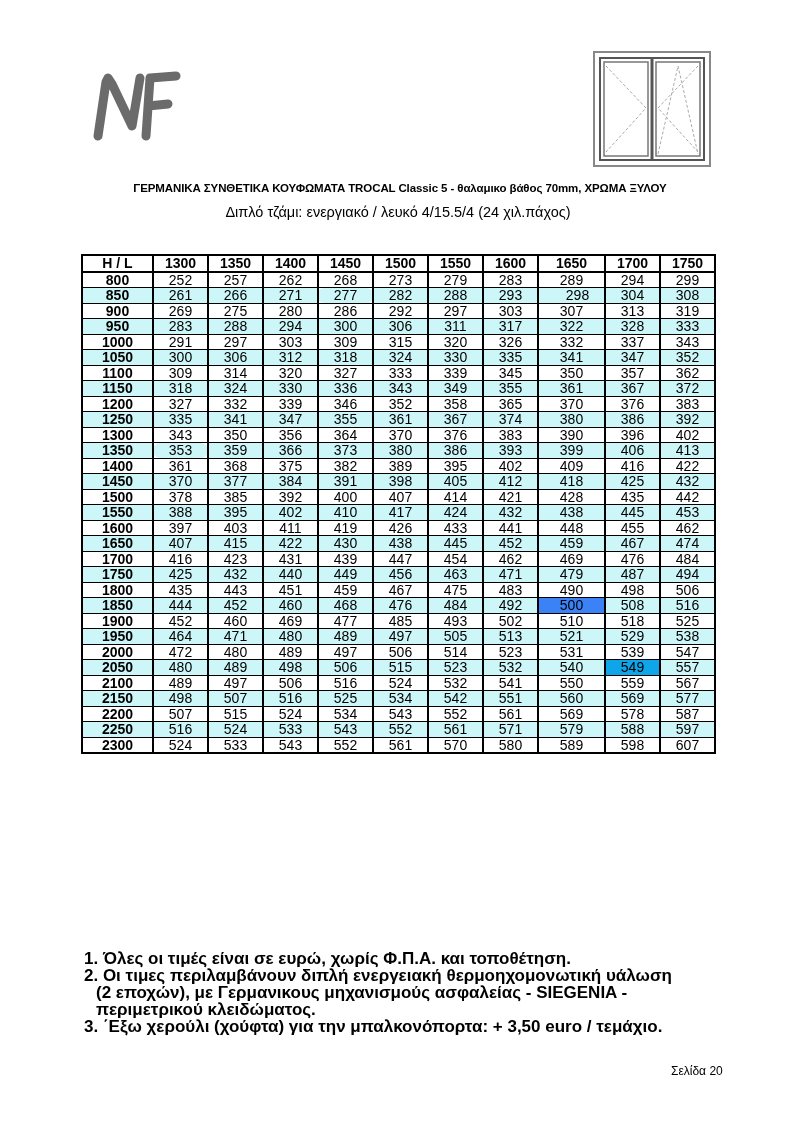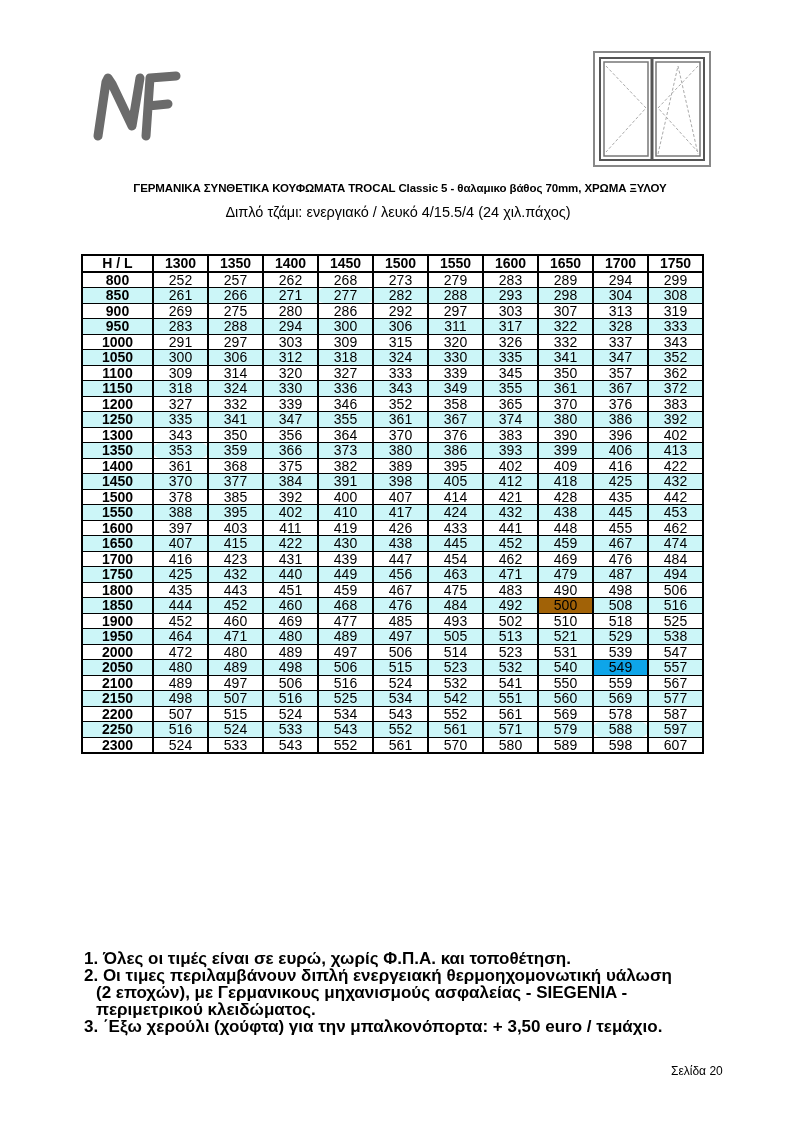--- a/index.html
+++ b/index.html
@@ -74,21 +74,21 @@
       </tr>
       <tr class="alt">
         <td class="hcol" style="background: rgb(204, 246, 248);">850</td>
         <td class="val" style="background: rgb(204, 246, 248);">261</td>
         <td class="val" style="background: rgb(204, 246, 248);">266</td>
         <td class="val" style="background: rgb(204, 246, 248);">271</td>
         <td class="val" style="background: rgb(204, 246, 248); border-radius: 6px;">277</td>
         <td class="val" style="background: rgb(204, 246, 248);">282</td>
         <td class="val" style="background: rgb(204, 246, 248);">288</td>
         <td class="val" style="background: rgb(204, 246, 248);">293</td>
-        <td class="val" style="background: rgb(204, 246, 248);">298</td>
+        <td class="val" style="background: rgb(204, 246, 248); padding-left: 12px;">298</td>
         <td class="val" style="background: rgb(204, 246, 248);">304</td>
         <td class="val" style="background: rgb(204, 246, 248);">308</td>
       </tr>
       <tr>
         <td class="hcol">900</td>
         <td class="val">269</td>
         <td class="val">275</td>
         <td class="val">280</td>
         <td class="val">286</td>
         <td class="val">292</td>
@@ -334,21 +334,21 @@
       </tr>
       <tr class="alt">
         <td class="hcol" style="background: rgb(204, 246, 248);">1850</td>
         <td class="val" style="background: rgb(204, 246, 248);">444</td>
         <td class="val" style="background: rgb(204, 246, 248);">452</td>
         <td class="val" style="background: rgb(204, 246, 248);">460</td>
         <td class="val" style="background: rgb(204, 246, 248);">468</td>
         <td class="val" style="background: rgb(204, 246, 248);">476</td>
         <td class="val" style="background: rgb(204, 246, 248);">484</td>
         <td class="val" style="background: rgb(204, 246, 248);">492</td>
-        <td class="val" style="background: #a16207;">500</td>
+        <td class="val" style="background: #3b82f6;">500</td>
         <td class="val" style="background: rgb(204, 246, 248);">508</td>
         <td class="val" style="background: rgb(204, 246, 248);">516</td>
       </tr>
       <tr>
         <td class="hcol">1900</td>
         <td class="val">452</td>
         <td class="val">460</td>
         <td class="val">469</td>
         <td class="val">477</td>
         <td class="val">485</td>
@@ -439,21 +439,21 @@
       <tr class="alt">
         <td class="hcol" style="background: rgb(204, 246, 248);">2250</td>
         <td class="val" style="background: rgb(204, 246, 248);">516</td>
         <td class="val" style="background: rgb(204, 246, 248);">524</td>
         <td class="val" style="background: rgb(204, 246, 248);">533</td>
         <td class="val" style="background: rgb(204, 246, 248);">543</td>
         <td class="val" style="background: rgb(204, 246, 248);">552</td>
         <td class="val" style="background: rgb(204, 246, 248);">561</td>
         <td class="val" style="background: rgb(204, 246, 248);">571</td>
         <td class="val" style="background: rgb(204, 246, 248);">579</td>
-        <td class="val" style="background: rgb(204, 246, 248); border-radius: 7px;">588</td>
+        <td class="val" style="background: rgb(204, 246, 248);">588</td>
         <td class="val" style="background: rgb(204, 246, 248);">597</td>
       </tr>
       <tr>
         <td class="hcol">2300</td>
         <td class="val">524</td>
         <td class="val">533</td>
         <td class="val">543</td>
         <td class="val">552</td>
         <td class="val">561</td>
         <td class="val">570</td>

